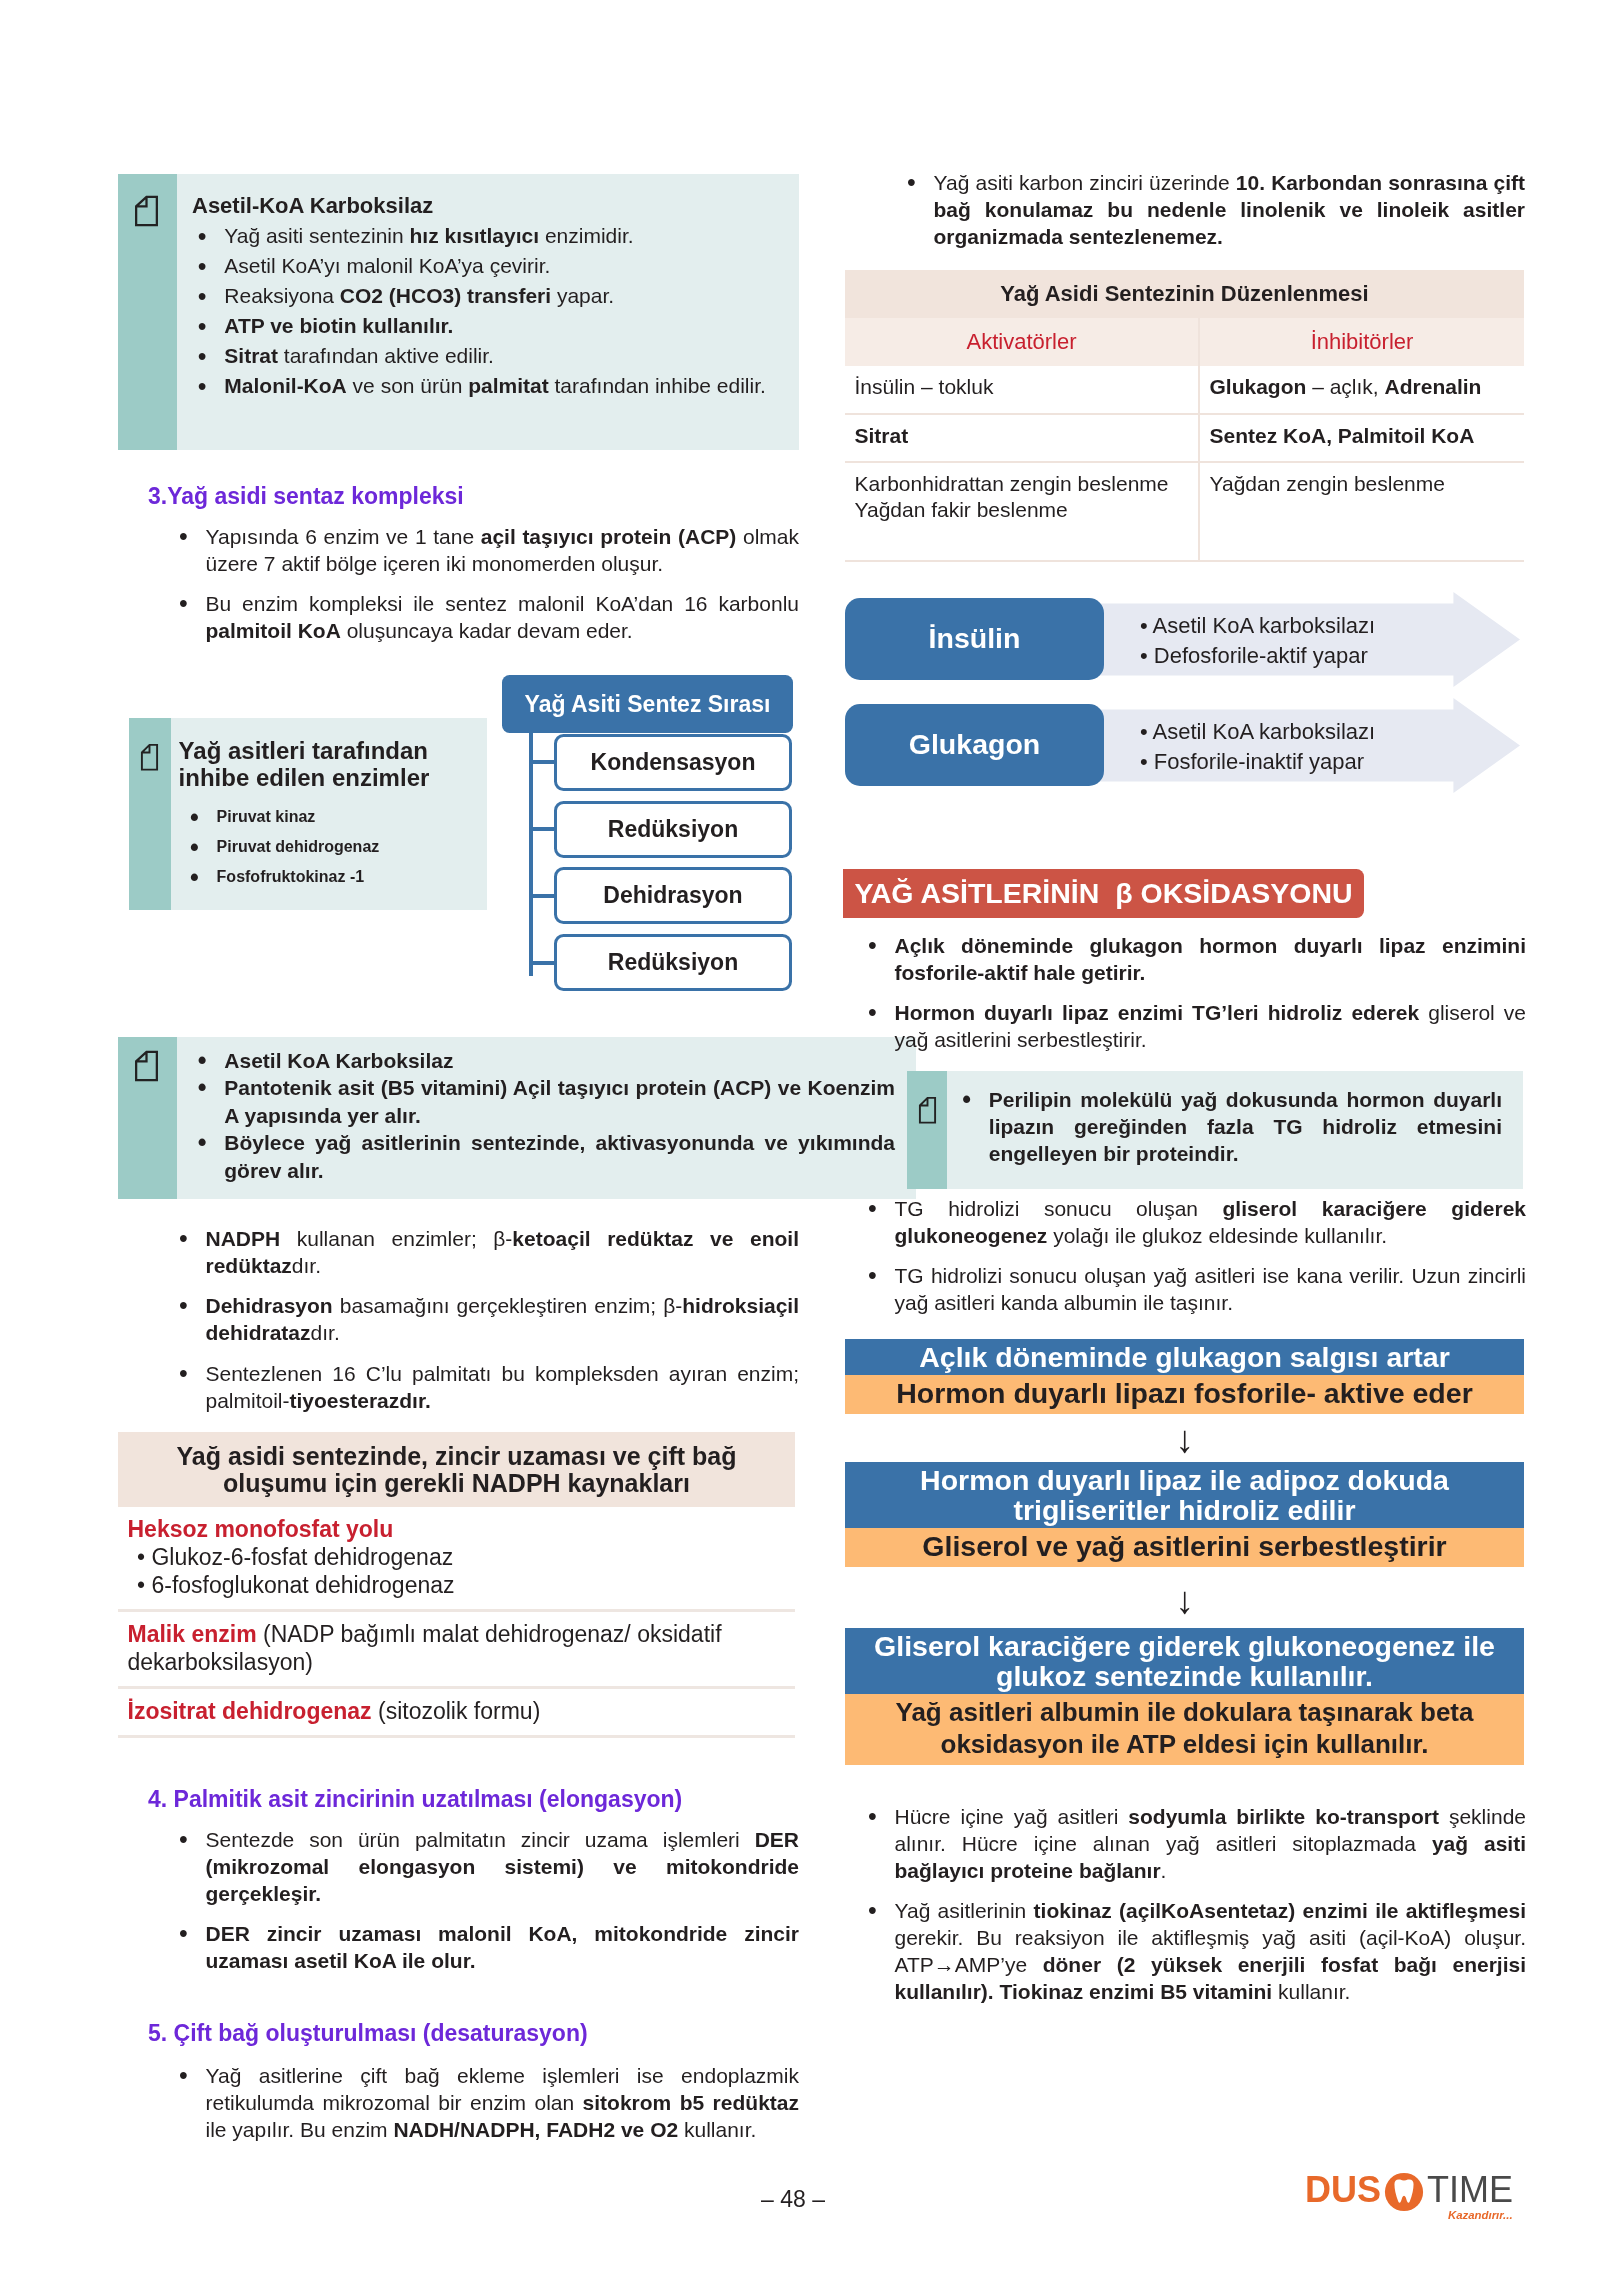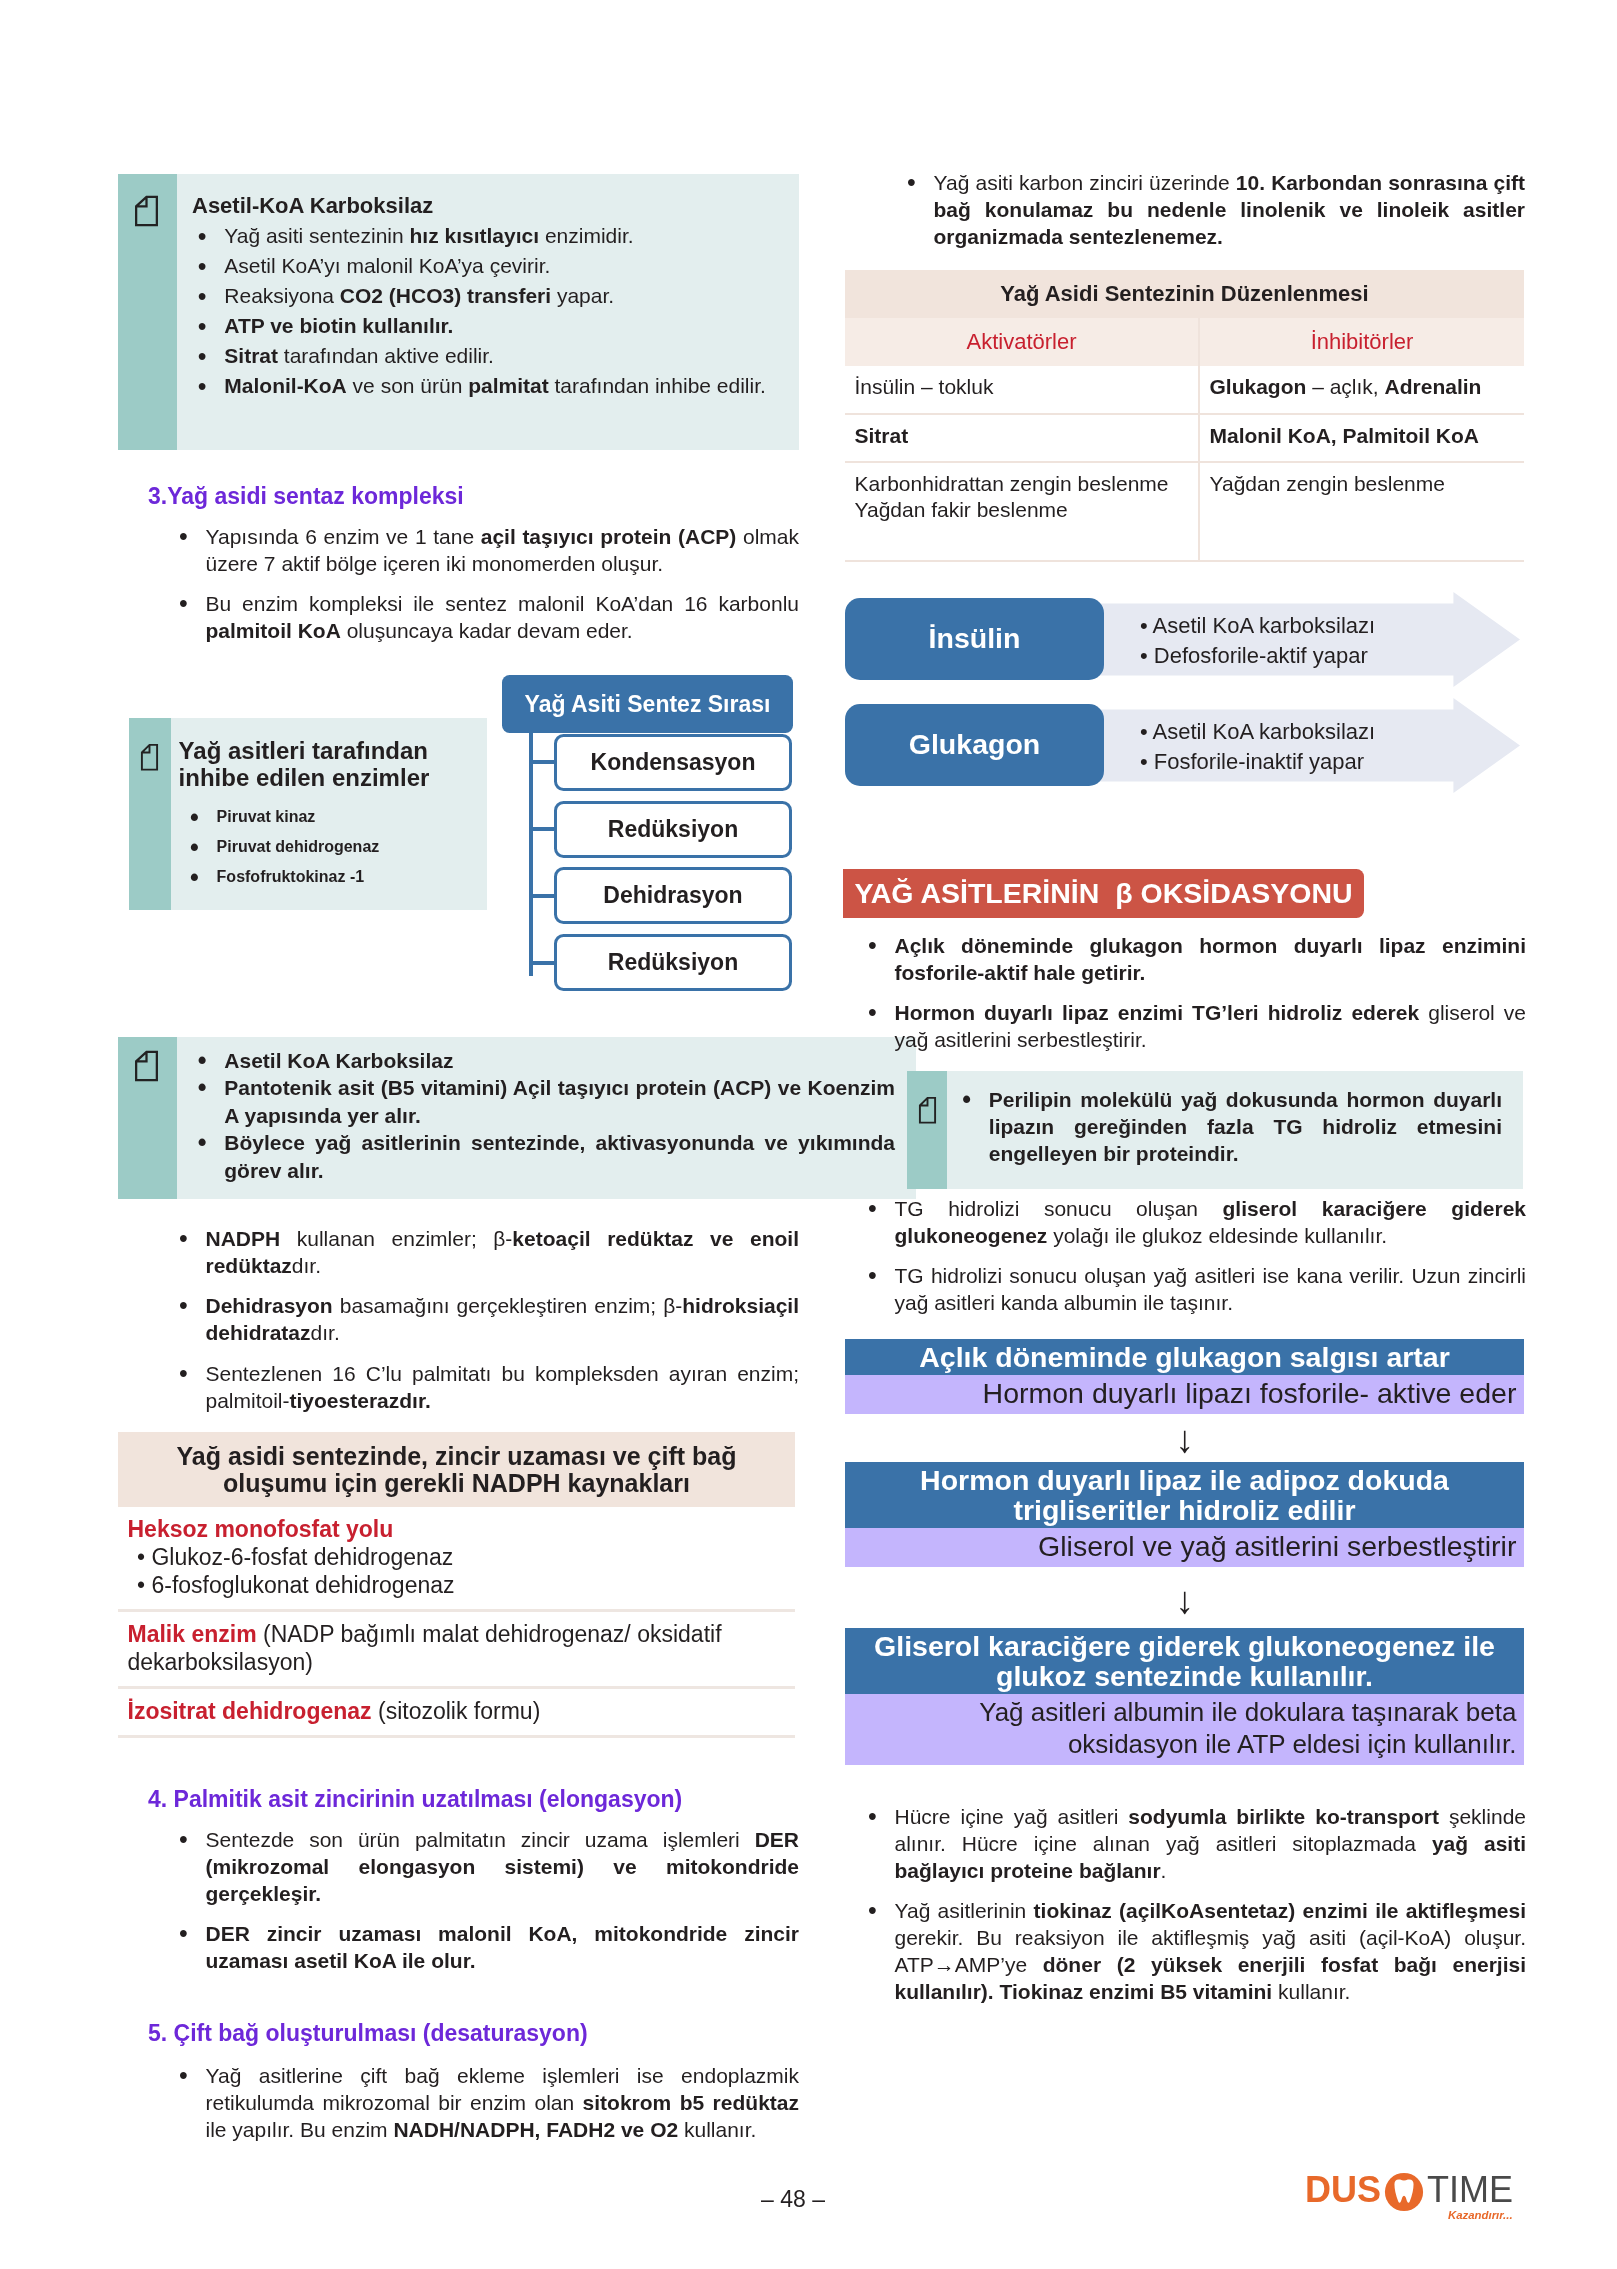--- a/index.html
+++ b/index.html
@@ -21,21 +21,21 @@
   .table-reg { border-collapse: collapse; width: 679px; font-size: 21px; }
   .table-reg th.title { background: #f1e4dc; font-size: 22px; font-weight: bold; height: 48px; }
   .table-reg th.col { background: #f6ece6; color: #c8202f; font-weight: normal; font-size: 22px; height: 48px; }
   .table-reg td { border-bottom: 2.9px solid #efe3dc; padding: 7.6px 9.5px; vertical-align: top; height: 48px; line-height: 26px; }
   .table-reg td + td, .table-reg th.col + th.col { border-left: 2.9px solid #efe3dc; }
   .horm { height: 95px; }
   .horm .pill { position: absolute; left: 0; top: 5.7px; width: 259px; height: 82px; background: #3a72a8; border-radius: 15px; color: #fff; font-weight: bold; font-size: 28.5px; display: flex; align-items: center; justify-content: center; }
   .horm .arrow { position: absolute; left: 247px; top: 0; width: 428px; height: 95px; }
   .horm .arrow-text { position: absolute; left: 295px; top: 19px; font-size: 22px; line-height: 29.5px; }
   .flow-head { background: #3a72a8; color: #fff; text-align: center; font-weight: bold; font-size: 28.5px; line-height: 30px; padding: 2.9px 7.6px; }
-  .flow-sub { background: #c4b5fd; text-align: right; font-size: 28.5px; line-height: 32px; padding: 1.9px 7.6px 5.7px; }
+  .flow-sub { background: #fdba74; text-align: center; font-size: 28.5px; line-height: 32px; padding: 1.9px 7.6px 5.7px; font-weight: bold; }
   .flow-arrow { text-align: center; font-size: 38px; line-height: 38px; }
   .step-box { position: absolute; left: 554px; width: 238px; height: 57px; border: 3.8px solid #3a72a8; border-radius: 9.5px; background: #fff; font-weight: bold; font-size: 23px; display: flex; align-items: center; justify-content: center; }
   .nadph-head { background: #f1e4dc; text-align: center; font-weight: bold; font-size: 25px; line-height: 27px; padding: 11.4px 9.5px 9.5px; }
   .nadph-row { border-bottom: 3.8px solid #eee6e1; padding: 9.5px 3.8px 9.5px 9.5px; font-size: 23px; line-height: 27.6px; }
 </style>
 </head>
 <body>
 
 <div class="abs note" style="left:118px; top:174px; width:681px; height:276px;">
   <div class="strip">
@@ -148,21 +148,21 @@
   <tr>
     <th class="col" style="width:354px;">Aktivatörler</th>
     <th class="col">İnhibitörler</th>
   </tr>
   <tr>
     <td>İnsülin – tokluk</td>
     <td><b>Glukagon</b><span> – açlık, </span><b>Adrenalin</b></td>
   </tr>
   <tr>
     <td style="font-weight:bold;">Sitrat</td>
-    <td><b>Malonil KoA, Palmitoil KoA</b></td>
+    <td><b>Sentez KoA, Palmitoil KoA</b></td>
   </tr>
   <tr>
     <td style="white-space:pre-line; height:99px;">Karbonhidrattan zengin beslenme
 Yağdan fakir beslenme</td>
     <td><span>Yağdan zengin beslenme</span></td>
   </tr>
 </tbody>
   </table>
 
 <div class="abs horm" style="left:845px; top:592px; width:679px;">

